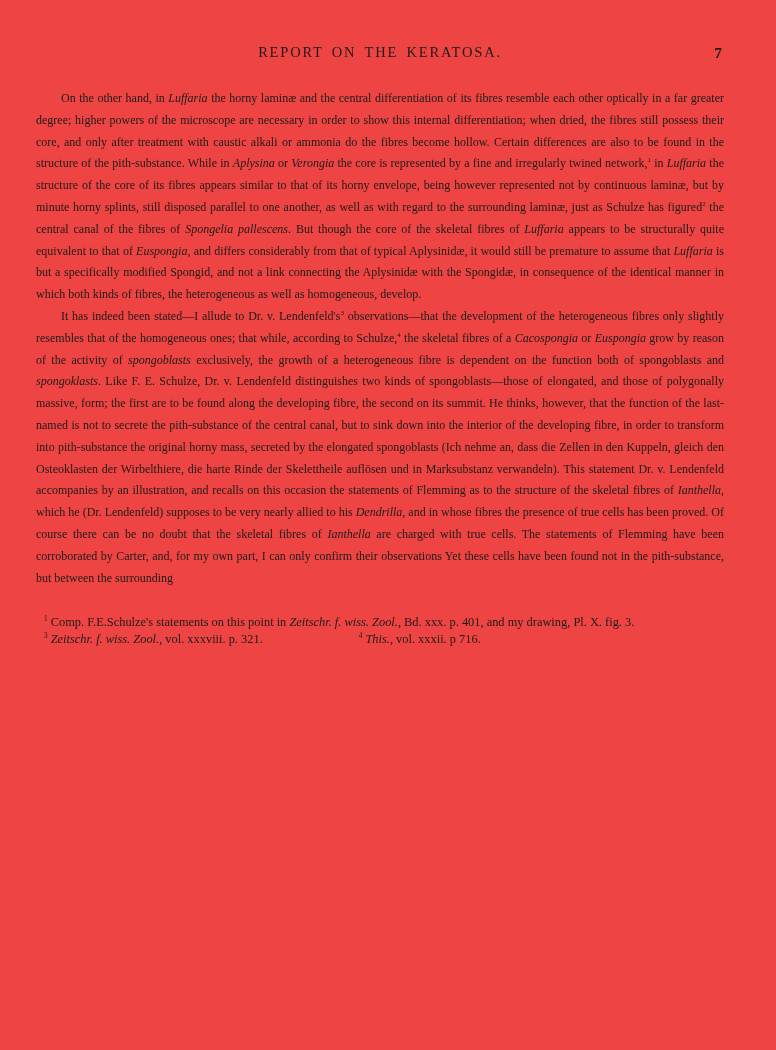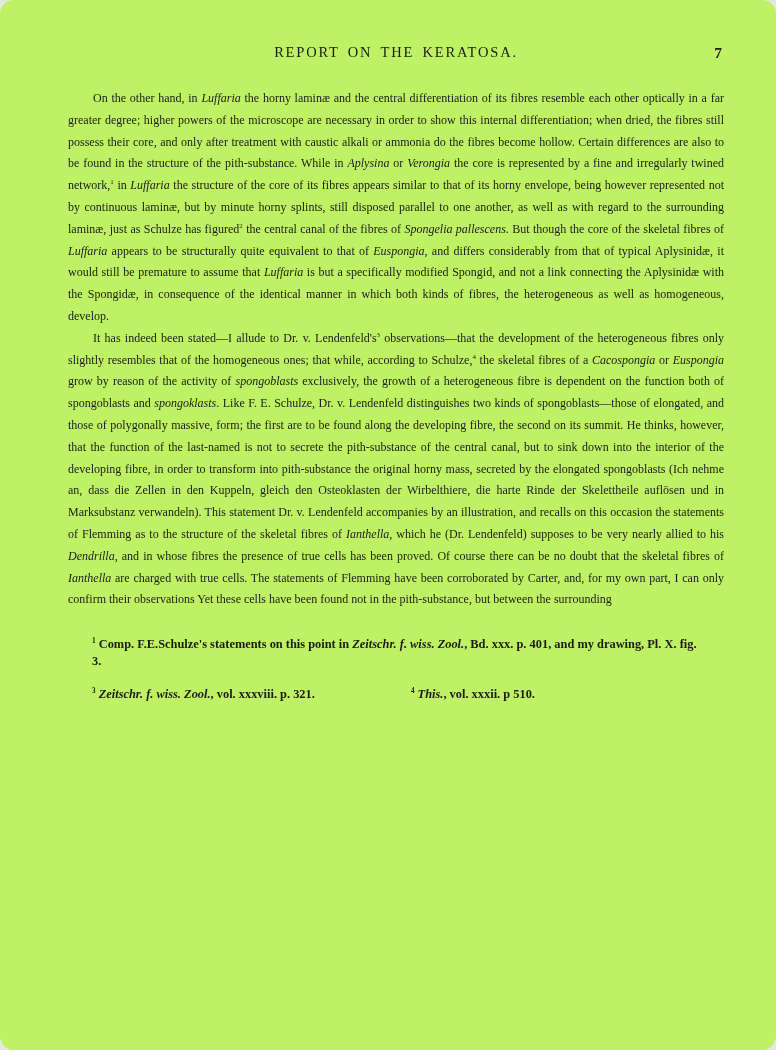--- a/index.html
+++ b/index.html
@@ -5,27 +5,26 @@
   html, body {
     margin: 0;
     padding: 0;
     background: #e8e6e1;
   }
   .page {
     position: relative;
     width: 776px;
     height: 1050px;
     margin: 0 auto;
-    background: #bef264;
+    background: #ef4444;
     color: #1d1b18;
     font-family: "Liberation Serif", serif;
     box-sizing: border-box;
-    padding: 44px 52px 0 68px;
+    padding: 44px 52px 0 36px;
     overflow: hidden;
-    border-radius: 14px;
   }
   .running-head {
     position: relative;
     height: 22px;
     margin-bottom: 22px;
   }
   .head-title {
     display: block;
     text-align: center;
     font-size: 14.5px;
@@ -55,23 +54,22 @@
     line-height: 0;
     vertical-align: super;
   }
   .footnotes {
     margin-top: 25px;
     font-size: 12.4px;
     line-height: 16.8px;
     text-align: left;
   }
   .footnote {
-    margin: 16px;
+    margin: 0;
     padding-left: 8px;
-    font-weight: bold;
   }
   .gap {
     display: inline-block;
     width: 96px;
   }
 </style>
 </head>
 <body>
 
 <div class="page">
@@ -81,16 +79,16 @@
     <span class="page-num">7</span>
   </header>
 
   <main class="body-text">
     <p class="para"><span>On the other hand, in </span><i>Luffaria</i><span> the horny laminæ and the central differentiation of its fibres resemble each other optically in a far greater degree; higher powers of the microscope are necessary in order to show this internal differentiation; when dried, the fibres still possess their core, and only after treatment with caustic alkali or ammonia do the fibres become hollow. Certain differences are also to be found in the structure of the pith-substance. While in </span><i>Aplysina</i><span> or </span><i>Verongia</i><span> the core is represented by a fine and irregularly twined network,</span><sup>1</sup><span> in </span><i>Luffaria</i><span> the structure of the core of its fibres appears similar to that of its horny envelope, being however represented not by continuous laminæ, but by minute horny splints, still disposed parallel to one another, as well as with regard to the surrounding laminæ, just as Schulze has figured</span><sup>2</sup><span> the central canal of the fibres of </span><i>Spongelia pallescens</i><span>. But though the core of the skeletal fibres of </span><i>Luffaria</i><span> appears to be structurally quite equivalent to that of </span><i>Euspongia</i><span>, and differs considerably from that of typical Aplysinidæ, it would still be premature to assume that </span><i>Luffaria</i><span> is but a specifically modified Spongid, and not a link connecting the Aplysinidæ with the Spongidæ, in consequence of the identical manner in which both kinds of fibres, the heterogeneous as well as homogeneous, develop.</span></p>
     <p class="para"><span>It has indeed been stated—I allude to Dr. v. Lendenfeld's</span><sup>3</sup><span> observations—that the development of the heterogeneous fibres only slightly resembles that of the homogeneous ones; that while, according to Schulze,</span><sup>4</sup><span> the skeletal fibres of a </span><i>Cacospongia</i><span> or </span><i>Euspongia</i><span> grow by reason of the activity of </span><i>spongoblasts</i><span> exclusively, the growth of a heterogeneous fibre is dependent on the function both of spongoblasts and </span><i>spongoklasts</i><span>. Like F. E. Schulze, Dr. v. Lendenfeld distinguishes two kinds of spongoblasts—those of elongated, and those of polygonally massive, form; the first are to be found along the developing fibre, the second on its summit. He thinks, however, that the function of the last-named is not to secrete the pith-substance of the central canal, but to sink down into the interior of the developing fibre, in order to transform into pith-substance the original horny mass, secreted by the elongated spongoblasts (Ich nehme an, dass die Zellen in den Kuppeln, gleich den Osteoklasten der Wirbelthiere, die harte Rinde der Skelettheile auflösen und in Marksubstanz verwandeln). This statement Dr. v. Lendenfeld accompanies by an illustration, and recalls on this occasion the statements of Flemming as to the structure of the skeletal fibres of </span><i>Ianthella</i><span>, which he (Dr. Lendenfeld) supposes to be very nearly allied to his </span><i>Dendrilla</i><span>, and in whose fibres the presence of true cells has been proved. Of course there can be no doubt that the skeletal fibres of </span><i>Ianthella</i><span> are charged with true cells. The statements of Flemming have been corroborated by Carter, and, for my own part, I can only confirm their observations Yet these cells have been found not in the pith-substance, but between the surrounding</span></p>
   </main>
 
   <footer class="footnotes">
     <p class="footnote"><sup>1</sup><span> Comp. F.E.Schulze's statements on this point in </span><i>Zeitschr. f. wiss. Zool.</i><span>, Bd. xxx. p. 401, and my drawing, Pl. X. fig. 3.</span></p>
-    <p class="footnote"><sup>3</sup><i> Zeitschr. f. wiss. Zool.</i><span>, vol. xxxviii. p. 321.</span><span class="gap"></span><sup>4</sup><i> This.</i><span>, vol. xxxii. p 510.</span></p>
+    <p class="footnote"><sup>3</sup><i> Zeitschr. f. wiss. Zool.</i><span>, vol. xxxviii. p. 321.</span><span class="gap"></span><sup>4</sup><i> This.</i><span>, vol. xxxii. p 716.</span></p>
   </footer>
 
 </div>
 
 </body></html>

